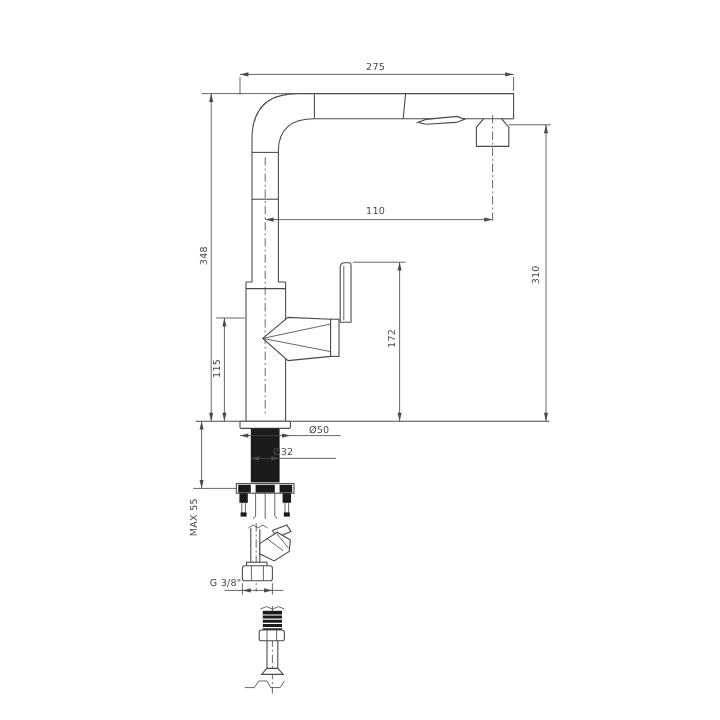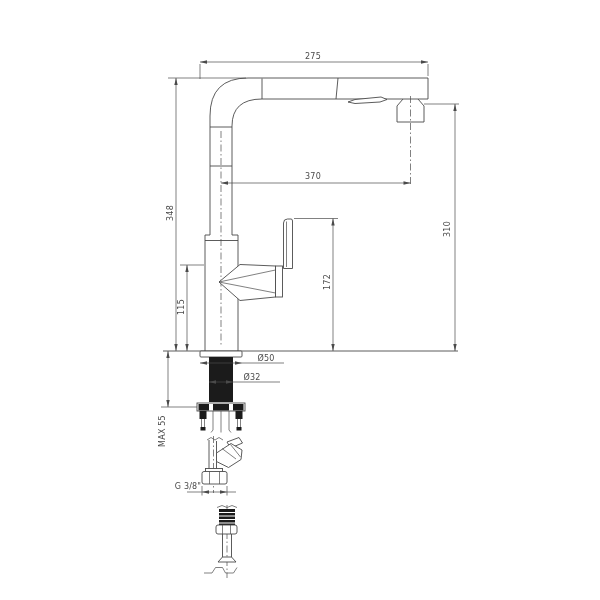--- a/index.html
+++ b/index.html
@@ -148,22 +148,22 @@
 
       <path class="thin" d="M209,382 H280"></path>
       <path class="ar" d="M209,382 l7,-1.7 v3.4 z M233,382 l-7,-1.7 v3.4 z"></path>
 
       <path class="thin" d="M187,492 H236 M202,486 V495.5 M227,486 V495.5"></path>
       <path class="ar" d="M202,492 l7,-1.7 v3.4 z M227,492 l-7,-1.7 v3.4 z"></path>
     </g>
   </svg>
 
   <span class="dim" style="left:313px;top:56px;">275</span>
-  <span class="dim" style="left:313px;top:176px;">370</span>
+  <span class="dim" style="left:313px;top:176px;">110</span>
   <span class="dim rot" style="left:170px;top:213px;">348</span>
   <span class="dim rot" style="left:447px;top:229px;">310</span>
   <span class="dim rot" style="left:327px;top:282px;">172</span>
   <span class="dim rot" style="left:181px;top:307px;">115</span>
   <span class="dim rot" style="left:162px;top:431px;">MAX 55</span>
   <span class="dim" style="left:266px;top:358px;">Ø50</span>
-  <span class="dim" style="left:252px;top:377px;">Ø32</span>
+  <span class="dim" style="left:236px;top:377px;">Ø32</span>
   <span class="dim" style="left:188px;top:486px;">G 3/8"</span>
 </div>
 
 </body></html>

